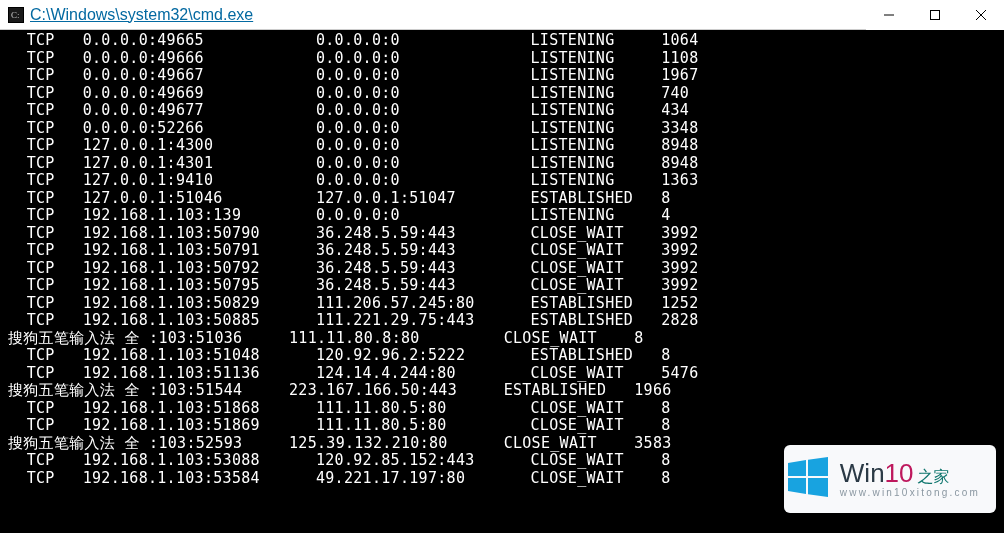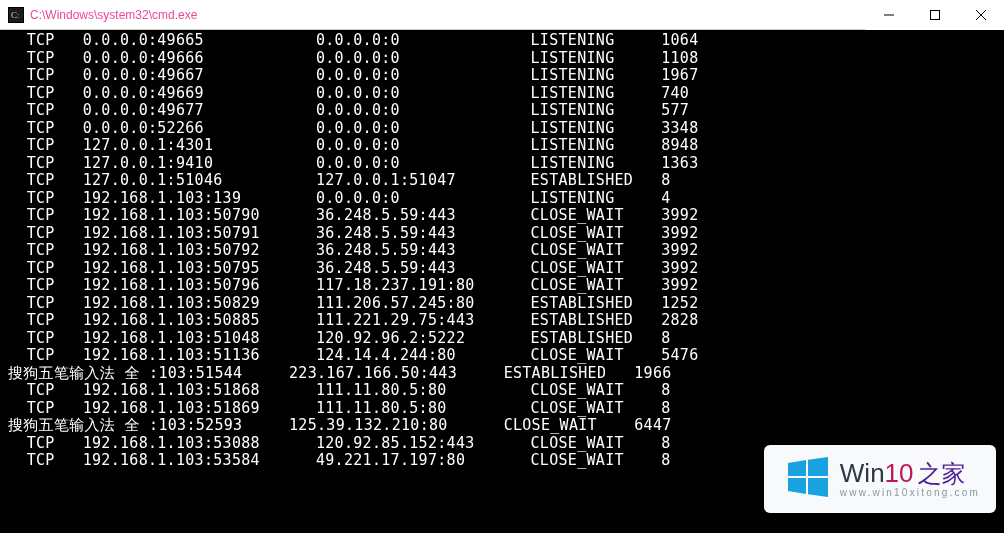--- a/index.html
+++ b/index.html
@@ -22,23 +22,24 @@
       width: 16px;
       height: 16px;
       margin-left: 8px;
       margin-right: 6px;
       display: inline-block;
       position: relative;
     }
     .app-icon svg { display: block; }
     .titlebar-title {
       font-family: 'Segoe UI', Tahoma, sans-serif;
-      font-size: 12px;
-      color: #ec4899;
+      font-size: 16px;
+      color: #0369a1;
       flex: 1;
+      text-decoration: underline;
     }
     .win-controls {
       display: flex;
       height: 100%;
     }
     .win-btn {
       width: 46px;
       height: 30px;
       display: flex;
       align-items: center;
@@ -55,21 +56,21 @@
       letter-spacing: 0.3px;
       font-family: 'NSimSun', 'SimSun', Consolas, monospace;
     }
     .row { white-space: pre; }
     .watermark {
       position: absolute;
       right: 8px;
       bottom: 20px;
       background: #f8f9fb;
       border-radius: 6px;
-      padding: 10px 16px 10px 22px;
+      padding: 10px 16px 10px 2px;
       display: flex;
       align-items: center;
       gap: 10px;
       box-shadow: 0 2px 6px rgba(0,0,0,0.18);
       font-family: 'Microsoft YaHei', Arial, sans-serif;
     }
     .watermark .wm-text {
       display: flex;
       flex-direction: column;
       line-height: 1;
@@ -82,23 +83,23 @@
       font-size: 26px;
       font-weight: 400;
       color: #2b3a46;
     }
     .watermark .wm-10 {
       font-size: 26px;
       font-weight: 400;
       color: #be185d;
     }
     .watermark .wm-cn {
-      font-size: 24px;
+      font-size: 16px;
       font-weight: 400;
-      color: #4c1d95;
+      color: #0f766e;
       margin-left: 4px;
     }
     .watermark .wm-url {
       font-size: 10px;
       color: #8a97a1;
       letter-spacing: 2.2px;
       margin-top: 2px;
       text-align: center;
     }
   </style>
@@ -132,39 +133,40 @@
         </svg>
     </div>
   </div>
 </div>
 
 <div class="terminal" id="terminal">
     <div class="row">  TCP   0.0.0.0:49665            0.0.0.0:0              LISTENING     1064</div>
     <div class="row">  TCP   0.0.0.0:49666            0.0.0.0:0              LISTENING     1108</div>
     <div class="row">  TCP   0.0.0.0:49667            0.0.0.0:0              LISTENING     1967</div>
     <div class="row">  TCP   0.0.0.0:49669            0.0.0.0:0              LISTENING     740</div>
-    <div class="row">  TCP   0.0.0.0:49677            0.0.0.0:0              LISTENING     577</div>
+    <div class="row">  TCP   0.0.0.0:49677            0.0.0.0:0              LISTENING     434</div>
     <div class="row">  TCP   0.0.0.0:52266            0.0.0.0:0              LISTENING     3348</div>
+    <div class="row">  TCP   127.0.0.1:4300           0.0.0.0:0              LISTENING     8948</div>
     <div class="row">  TCP   127.0.0.1:4301           0.0.0.0:0              LISTENING     8948</div>
     <div class="row">  TCP   127.0.0.1:9410           0.0.0.0:0              LISTENING     1363</div>
     <div class="row">  TCP   127.0.0.1:51046          127.0.0.1:51047        ESTABLISHED   8</div>
     <div class="row">  TCP   192.168.1.103:139        0.0.0.0:0              LISTENING     4</div>
     <div class="row">  TCP   192.168.1.103:50790      36.248.5.59:443        CLOSE_WAIT    3992</div>
     <div class="row">  TCP   192.168.1.103:50791      36.248.5.59:443        CLOSE_WAIT    3992</div>
     <div class="row">  TCP   192.168.1.103:50792      36.248.5.59:443        CLOSE_WAIT    3992</div>
     <div class="row">  TCP   192.168.1.103:50795      36.248.5.59:443        CLOSE_WAIT    3992</div>
-    <div class="row">  TCP   192.168.1.103:50796      117.18.237.191:80      CLOSE_WAIT    3992</div>
     <div class="row">  TCP   192.168.1.103:50829      111.206.57.245:80      ESTABLISHED   1252</div>
     <div class="row">  TCP   192.168.1.103:50885      111.221.29.75:443      ESTABLISHED   2828</div>
+    <div class="row">搜狗五笔输入法 全 :103:51036     111.11.80.8:80         CLOSE_WAIT    8</div>
     <div class="row">  TCP   192.168.1.103:51048      120.92.96.2:5222       ESTABLISHED   8</div>
     <div class="row">  TCP   192.168.1.103:51136      124.14.4.244:80        CLOSE_WAIT    5476</div>
     <div class="row">搜狗五笔输入法 全 :103:51544     223.167.166.50:443     ESTABLISHED   1966</div>
     <div class="row">  TCP   192.168.1.103:51868      111.11.80.5:80         CLOSE_WAIT    8</div>
     <div class="row">  TCP   192.168.1.103:51869      111.11.80.5:80         CLOSE_WAIT    8</div>
-    <div class="row">搜狗五笔输入法 全 :103:52593     125.39.132.210:80      CLOSE_WAIT    6447</div>
+    <div class="row">搜狗五笔输入法 全 :103:52593     125.39.132.210:80      CLOSE_WAIT    3583</div>
     <div class="row">  TCP   192.168.1.103:53088      120.92.85.152:443      CLOSE_WAIT    8</div>
     <div class="row">  TCP   192.168.1.103:53584      49.221.17.197:80       CLOSE_WAIT    8</div>
   </div>
 
 <div class="watermark">
   <span>
     <svg width="44" height="44" viewBox="0 0 44 44">
       <polygon points="2,8 20,5 20,21 2,21" fill="#18a3e0"></polygon>
       <polygon points="22,4.7 42,2 42,21 22,21" fill="#18a3e0"></polygon>
       <polygon points="2,23 20,23 20,39 2,36" fill="#18a3e0"></polygon>

